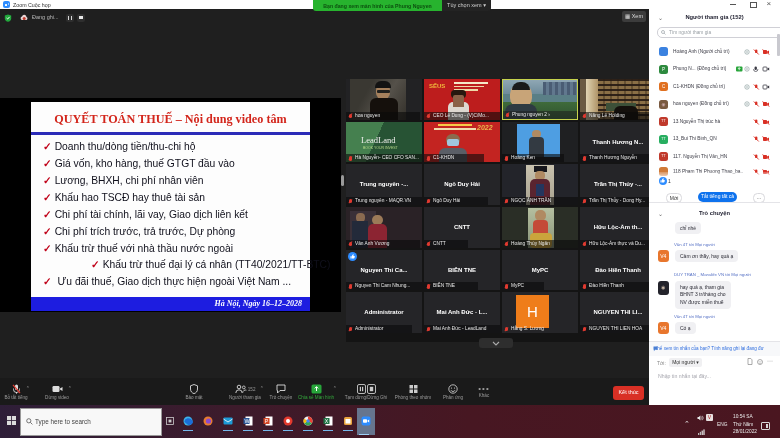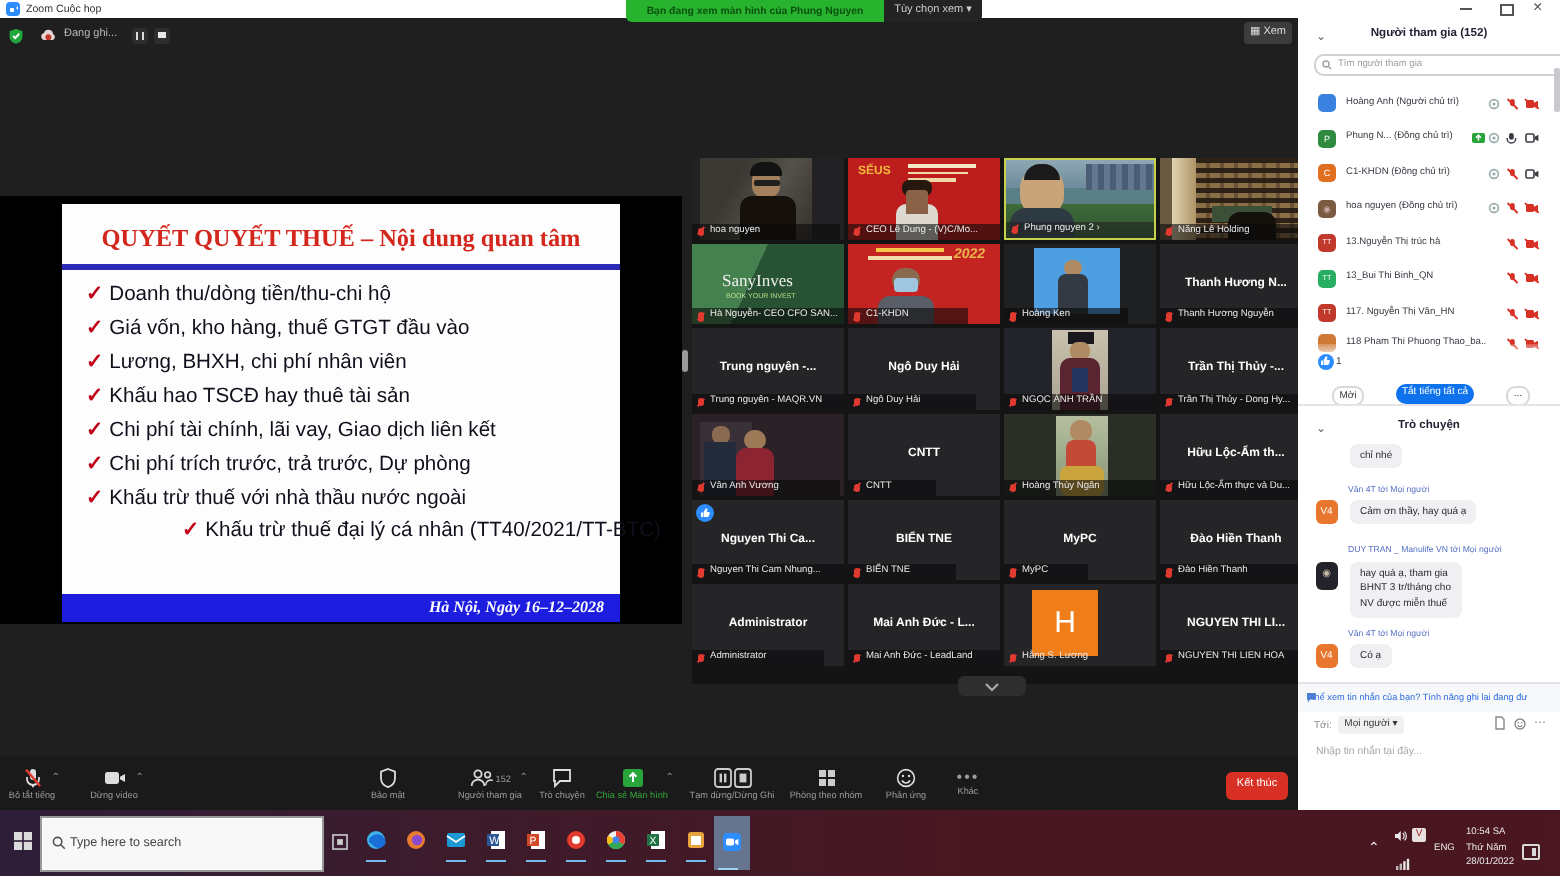--- a/index.html
+++ b/index.html
@@ -80,30 +80,31 @@
   <div class="abs" style="left:66px;top:4.5px;width:8px;height:8px;background:#2e2e2e;border-radius:2px;"></div>
   <div class="abs" style="left:68.3px;top:6.5px;width:1.2px;height:4px;background:#d8d8d8;"></div>
   <div class="abs" style="left:70.5px;top:6.5px;width:1.2px;height:4px;background:#d8d8d8;"></div>
   <div class="abs" style="left:77px;top:4.5px;width:8px;height:8px;background:#2e2e2e;border-radius:2px;"></div>
   <div class="abs" style="left:79.2px;top:6.7px;width:3.6px;height:3.6px;background:#e8e8e8;"></div>
 
   <div class="abs" id="xem">▦ Xem</div>
 
   <div class="abs" id="frame">
     <div class="abs" id="slide">
-      <div class="abs" id="stitle">QUYẾT QUYẾT THUẾ – Nội dung quan tâm</div>
+      <div class="abs" id="stitle">QUYẾT TOÁN THUẾ – Nội dung video tâm</div>
       <div class="abs" id="sline"></div>
       <div class="abs bullet" style="top:38.4px;"><b>✓</b>Doanh thu/dòng tiền/thu-chi hộ</div>
       <div class="abs bullet" style="top:72.1px;"><b>✓</b>Lương, BHXH, chi phí nhân viên</div>
       <div class="abs bullet" style="top:55.25px;"><b>✓</b>Giá vốn, kho hàng, thuế GTGT đầu vào</div>
       <div class="abs bullet" style="top:88.95px;"><b>✓</b>Khấu hao TSCĐ hay thuê tài sản</div>
       <div class="abs bullet" style="top:105.8px;"><b>✓</b>Chi phí tài chính, lãi vay, Giao dịch liên kết</div>
       <div class="abs bullet" style="top:122.65px;"><b>✓</b>Chi phí trích trước, trả trước, Dự phòng</div>
       <div class="abs bullet" style="top:139.5px;"><b>✓</b>Khấu trừ thuế với nhà thầu nước ngoài</div>
       <div class="abs bullet" style="top:156.35px;margin-left:48px;"><b>✓</b>Khấu trừ thuế đại lý cá nhân (TT40/2021/TT-BTC)</div>
+      <div class="abs bullet" style="top:173.2px;"><b>✓</b> Ưu đãi thuế, Giao dịch thực hiện ngoài Việt Nam ...</div>
     </div>
     <div class="abs" id="sbar"><span>Hà Nội, Ngày 16–12–2028</span></div>
   </div>
   <div class="abs" id="handle"></div>
 
   <div class="abs" style="left:346px;top:70px;width:303px;height:263px;background:#141414;"></div>
   <div class="abs tile" style="left:346px;top:70px;background:#222224;">
     <div class="abs" style="left:4px;top:0px;width:56px;height:41px;background:linear-gradient(120deg,#3a3832 30%,#55514a 60%,#33302a);"></div>
     <div class="abs" style="left:30px;top:5px;width:14px;height:15px;border-radius:6px;background:#a5805c;"></div>
     <div class="abs" style="left:29px;top:2px;width:16px;height:7px;border-radius:6px 6px 0 0;background:#131313;"></div>
@@ -136,21 +137,21 @@
     <div class="abs" style="left:6px;top:0;width:12px;height:41px;background:linear-gradient(90deg,#e0d4b2,#b09468);"></div>
     <div class="abs" style="left:18px;top:0;width:58px;height:41px;background:repeating-linear-gradient(180deg,#2e2118 0 2.5px,#8a6f46 2.5px 5px);"></div>
     <div class="abs" style="left:18px;top:0;width:58px;height:41px;background:repeating-linear-gradient(90deg,rgba(0,0,0,0) 0 5px,rgba(40,28,16,0.35) 5px 7px);"></div>
     <div class="abs" style="left:26px;top:24px;width:30px;height:8px;background:#3c5038;"></div>
     <div class="abs" style="left:34px;top:27px;width:24px;height:14px;border-radius:6px 6px 0 0;background:#14100c;"></div>
     <div class="vname" style="width:66px;"><i></i>Năng Lê Holding</div>
   </div>
 
   <div class="abs tile" style="left:346px;top:112.7px;background:#1c3826;">
     <div class="abs" style="left:0;top:0;width:76px;height:41px;background:linear-gradient(115deg,#45804f 0 40%,#275334 40%);"></div>
-    <div class="abs" style="left:15px;top:13px;font-family:'Liberation Serif',serif;color:#f0f0ee;font-size:8.5px;">SanyInves</div>
+    <div class="abs" style="left:15px;top:13px;font-family:'Liberation Serif',serif;color:#f0f0ee;font-size:8.5px;">LeadLand</div>
     <div class="abs" style="left:17px;top:24px;color:#b8d98a;font-size:3.5px;">BOOK YOUR INVEST</div>
     <div class="vname" style="width:70px;"><i></i>Hà Nguyễn- CEO CFO SAN...</div>
   </div>
   <div class="abs tile" style="left:424px;top:112.7px;background:#c32421;">
     <div class="abs" style="left:14px;top:2px;width:34px;height:2px;background:#f7c948;"></div>
     <div class="abs" style="left:10px;top:6px;width:42px;height:2px;background:#f0dcae;"></div>
     <div class="abs" style="left:53px;top:2px;color:#e8b64c;font-weight:bold;font-size:7px;font-style:italic;">2022</div>
     <div class="abs" style="left:22px;top:12px;width:14px;height:12px;border-radius:6px;background:#8a6a4e;"></div>
     <div class="abs" style="left:23px;top:17px;width:12px;height:7px;border-radius:2px;background:#9fc6de;"></div>
     <div class="abs" style="left:15px;top:26px;width:28px;height:15px;border-radius:6px 6px 0 0;background:#5a5e66;"></div>

